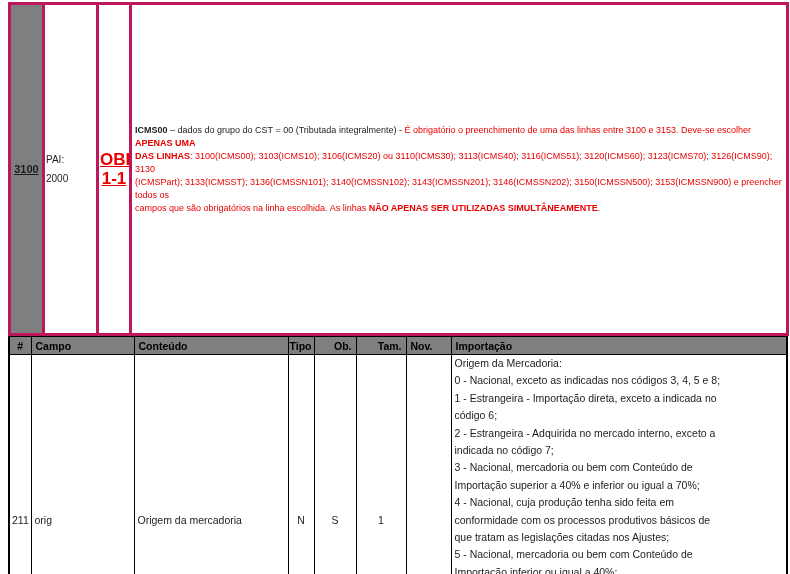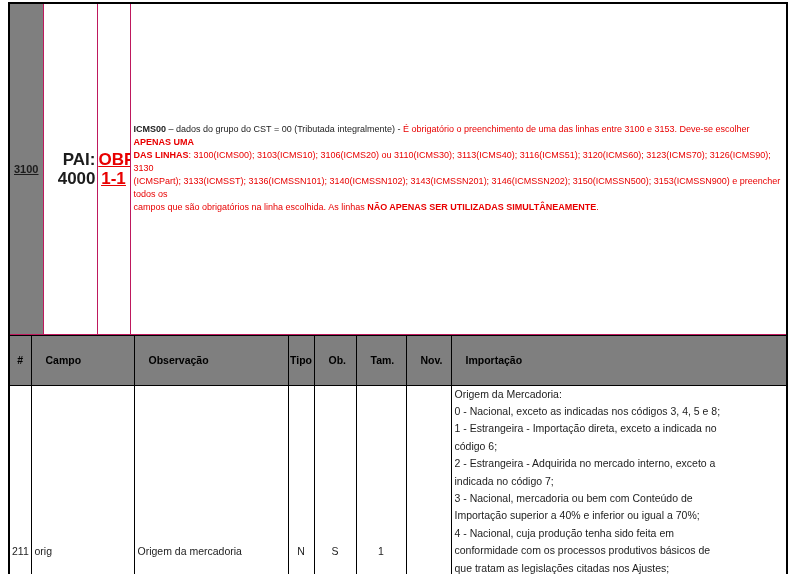--- a/index.html
+++ b/index.html
@@ -7,49 +7,49 @@
     width: 790px; height: 574px; overflow: hidden;
     font-family: "Liberation Sans", "DejaVu Sans", sans-serif;
     color: #1c1c1c;
   }
   .page { padding: 2px 0 0 8px; }
 
   table { border-collapse: collapse; table-layout: fixed; }
 
   
   .top-table { width: 778px; height: 54px; border: 2px solid #000; border-bottom: 1px solid #000; }
-  .top-table td { border: 1px solid #be185d; vertical-align: middle; overflow: hidden; }
+  .top-table td { border: 3px solid #be185d; vertical-align: middle; overflow: hidden; }
   .col-t1 { width: 34px; } .col-t2 { width: 54px; } .col-t3 { width: 33px; } .col-t4 { width: 657px; }
   .top-num  { background: #7f7f7f; text-align: center; font-weight: bold; font-size: 11px; margin-left: 23px; }
-  .top-pai  { text-align: right; font-weight: bold; font-size: 17px; line-height: 19px; }
+  .top-pai  { text-align: left; font-weight: normal; font-size: 10px; line-height: 19px; }
   .top-obr  { text-align: center; font-weight: bold; font-size: 17px; line-height: 19px; color: #e80000; text-decoration: underline; }
   .u { text-decoration: underline; }
   .top-desc {
     vertical-align: top; font-size: 9px; line-height: 13px;
     padding: 1px 3px; white-space: pre-wrap;
   }
   .seg-black-bold { font-weight: bold; color: #1c1c1c; }
   .seg-black { color: #1c1c1c; }
   .seg-red { color: #e80000; }
   .seg-red-bold { color: #e80000; font-weight: bold; }
 
   
   .main-table { width: 778px; border: 2px solid #000; border-top: none; }
   .c-num { width: 22px; } .c-campo { width: 103px; } .c-descricao { width: 154px; }
   .c-tipo { width: 26px; } .c-ob { width: 42px; } .c-tam { width: 50px; }
   .c-dec { width: 45px; } .c-obs { width: 336px; }
 
   .main-table th {
     background: #7f7f7f; color: #000; font-size: 10.5px; font-weight: bold;
-    border: 1px solid #000; height: 17px; padding: 0 14px; text-align: left;
+    border: 1px solid #000; height: 17px; padding: 0 4px; text-align: left;
     overflow: hidden; white-space: nowrap;
   }
   th.col-num { text-align: center; padding: 0 1px; }
-  th.col-tipo { text-align: center; padding: 16px 1px; }
-  th.col-ob, th.col-tam { text-align: left; }
+  th.col-tipo { padding: 0 1px; }
+  th.col-ob, th.col-tam { text-align: right; }
 
   .main-table td {
     border: 1px solid #000; font-size: 10.5px; padding: 0 3px;
     vertical-align: middle; overflow: hidden;
   }
   td.col-num { padding: 0 1px 0 2px; }
   td.col-tipo, td.col-ob, td.col-tam, td.col-dec { text-align: center; }
   td.col-obs {
     vertical-align: top; white-space: pre-line;
     line-height: 17.4px; padding: 0 3px;
@@ -75,21 +75,21 @@
         <col class="col-t3">
         <col class="col-t4">
     </colgroup>
     <tbody>
         <tr>
       <td class="top-num">
         <span class="u">3100</span>
       </td>
       <td class="top-pai">
         <div>PAI:</div>
-        <div>4000</div>
+        <div>2000</div>
       </td>
       <td class="top-obr">
         <div class="u">OBR.</div>
         <div class="u">1-1</div>
       </td>
       <td class="top-desc"><span class="seg-black-bold">ICMS00</span><span class="seg-black"> – dados do grupo do CST = 00 (Tributada integralmente) - </span><span class="seg-red">É obrigatório o preenchimento de uma das linhas entre 3100 e 3153. Deve-se escolher </span><span class="seg-red-bold">APENAS UMA
 DAS LINHAS</span><span class="seg-red">: 3100(ICMS00); 3103(ICMS10); 3106(ICMS20) ou 3110(ICMS30); 3113(ICMS40); 3116(ICMS51); 3120(ICMS60); 3123(ICMS70); 3126(ICMS90); 3130
 (ICMSPart); 3133(ICMSST); 3136(ICMSSN101); 3140(ICMSSN102); 3143(ICMSSN201); 3146(ICMSSN202); 3150(ICMSSN500); 3153(ICMSSN900) e preencher todos os
 campos que são obrigatórios na linha escolhida. As linhas </span><span class="seg-red-bold">NÃO APENAS SER UTILIZADAS SIMULTÂNEAMENTE</span><span class="seg-red">.</span></td>
     </tr>
@@ -104,21 +104,21 @@
         <col class="c-tipo">
       <col class="c-ob">
         <col class="c-tam">
         <col class="c-dec">
         <col class="c-obs">
     </colgroup>
     <thead>
       <tr>
           <th class="col-num">#</th>
           <th class="col-campo">Campo</th>
-          <th class="col-descricao">Observação</th>
+          <th class="col-descricao">Conteúdo</th>
           <th class="col-tipo">Tipo</th>
           <th class="col-ob">Ob.</th>
           <th class="col-tam">Tam.</th>
           <th class="col-dec">Nov.</th>
           <th class="col-obs">Importação</th>
         </tr>
     </thead>
     <tbody>
         <tr>
           <td class="col-num">211</td>

